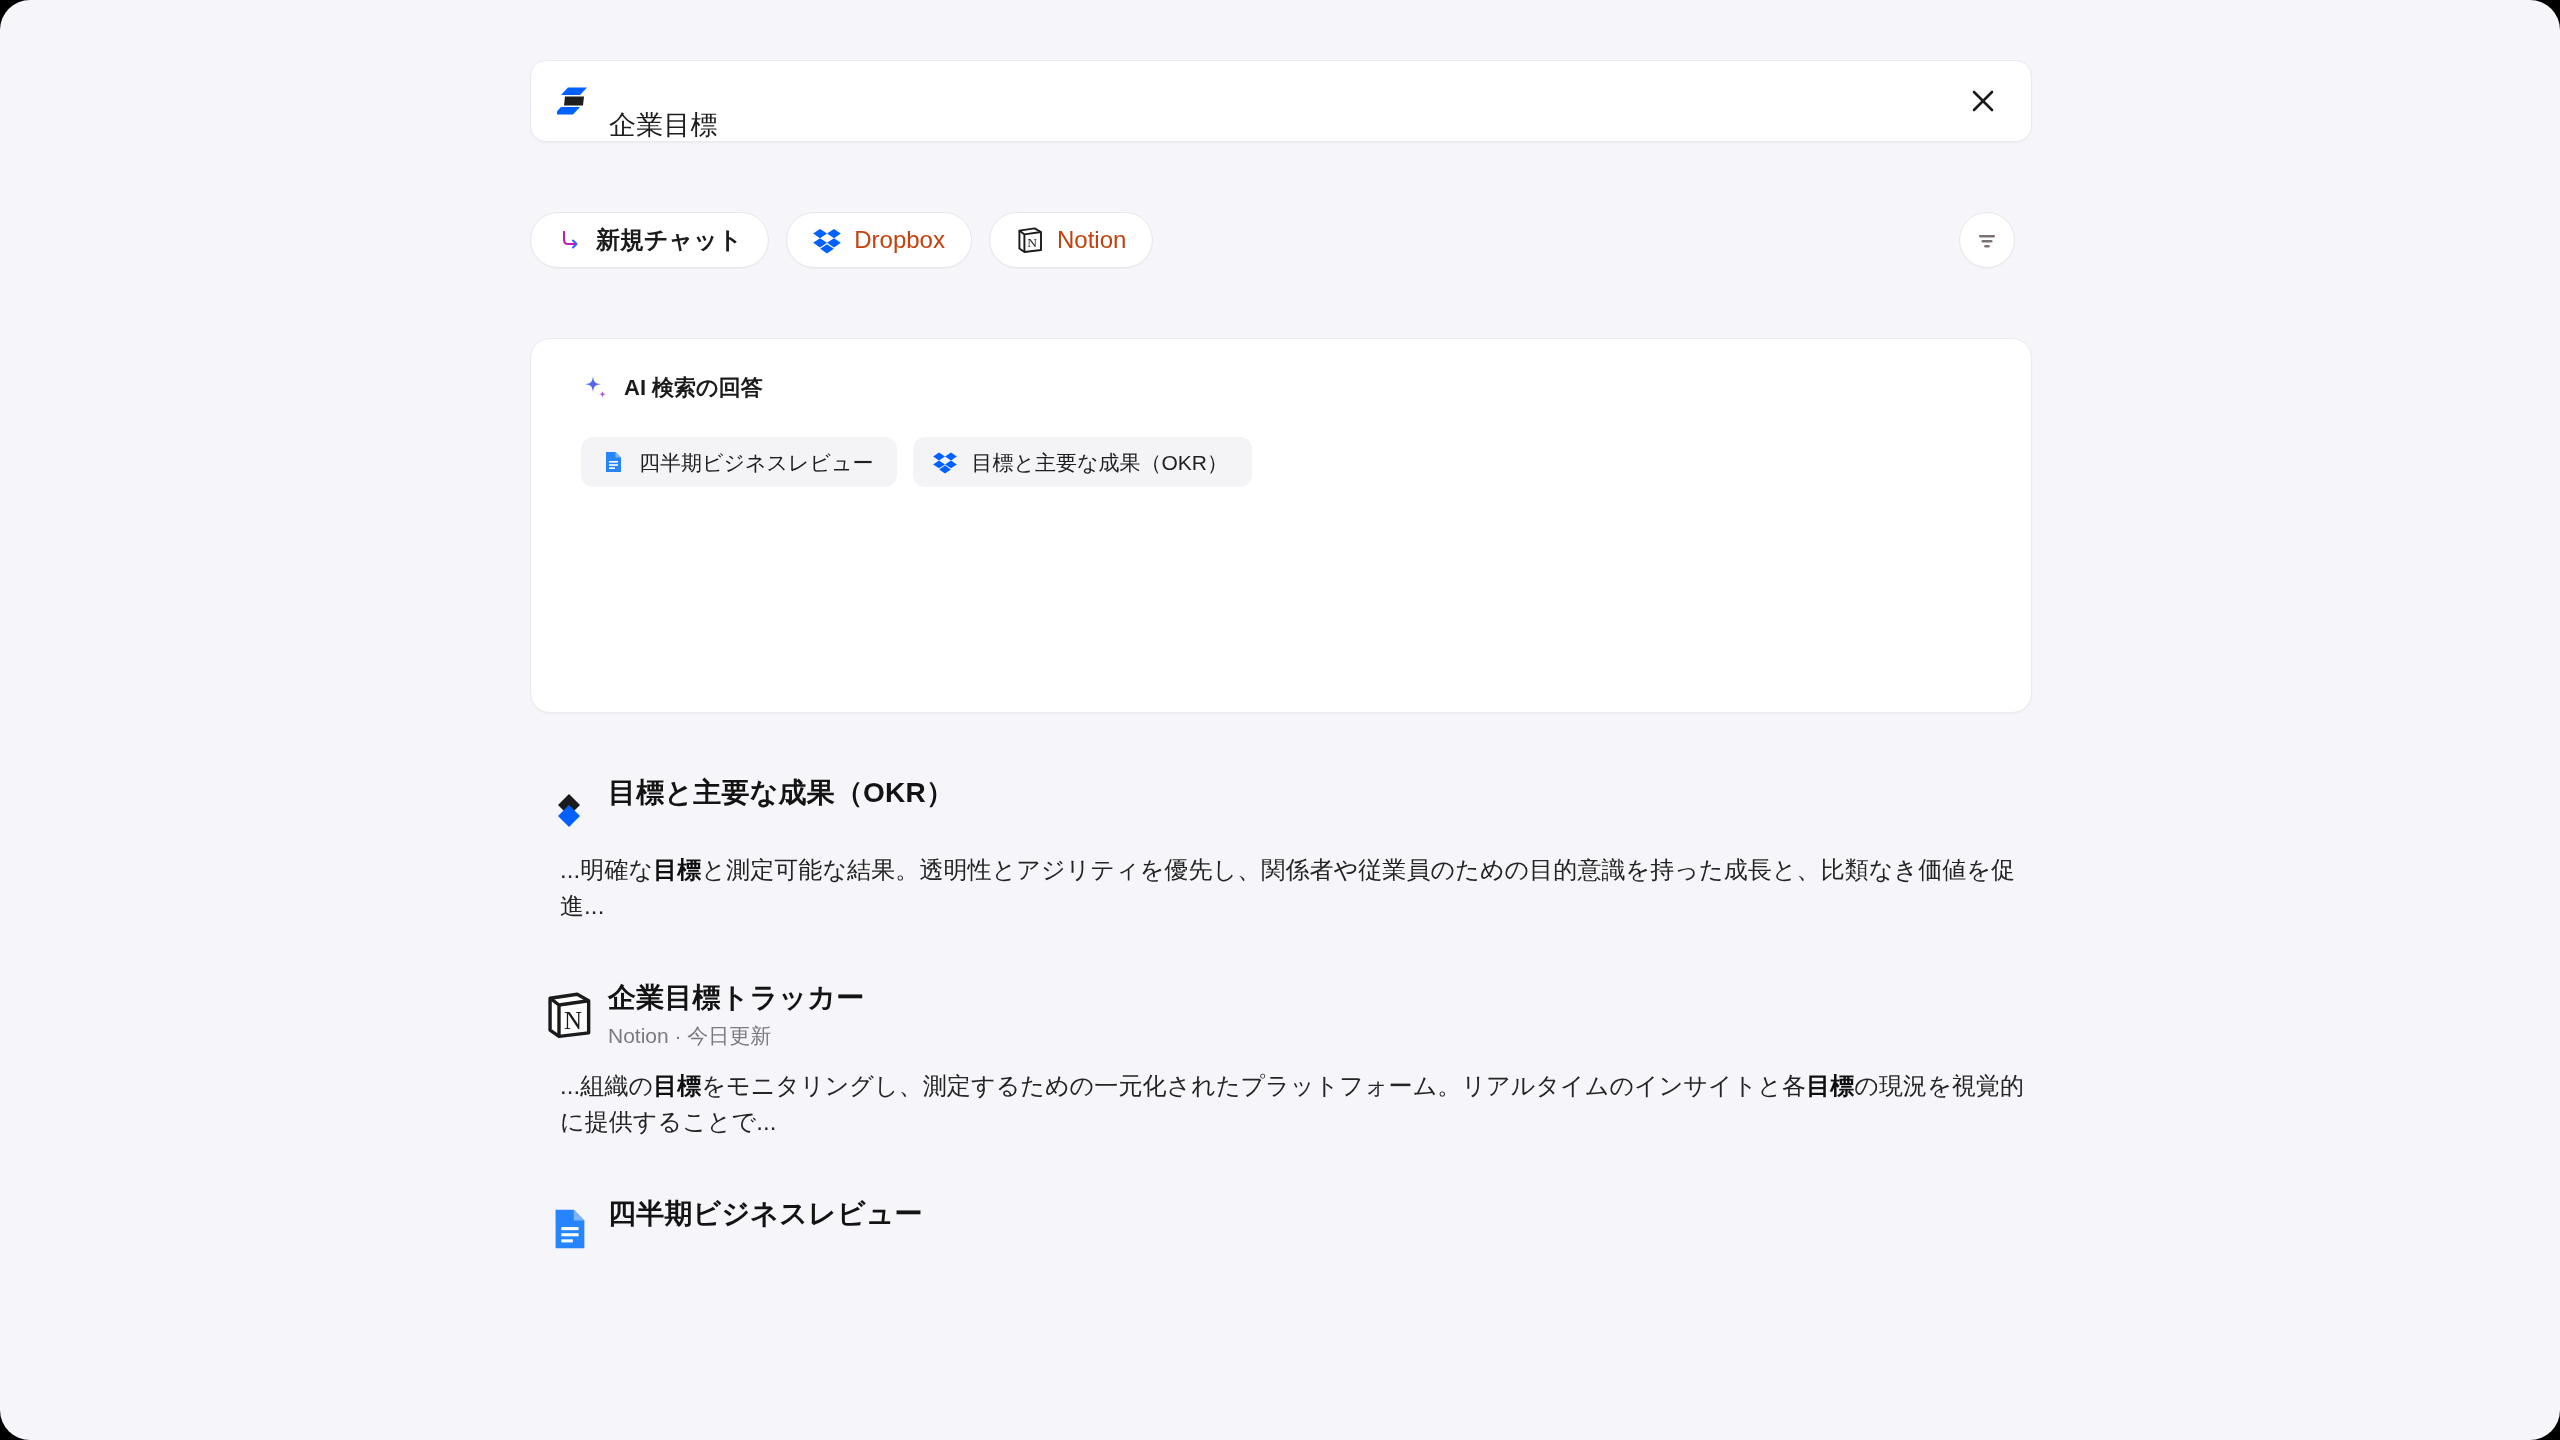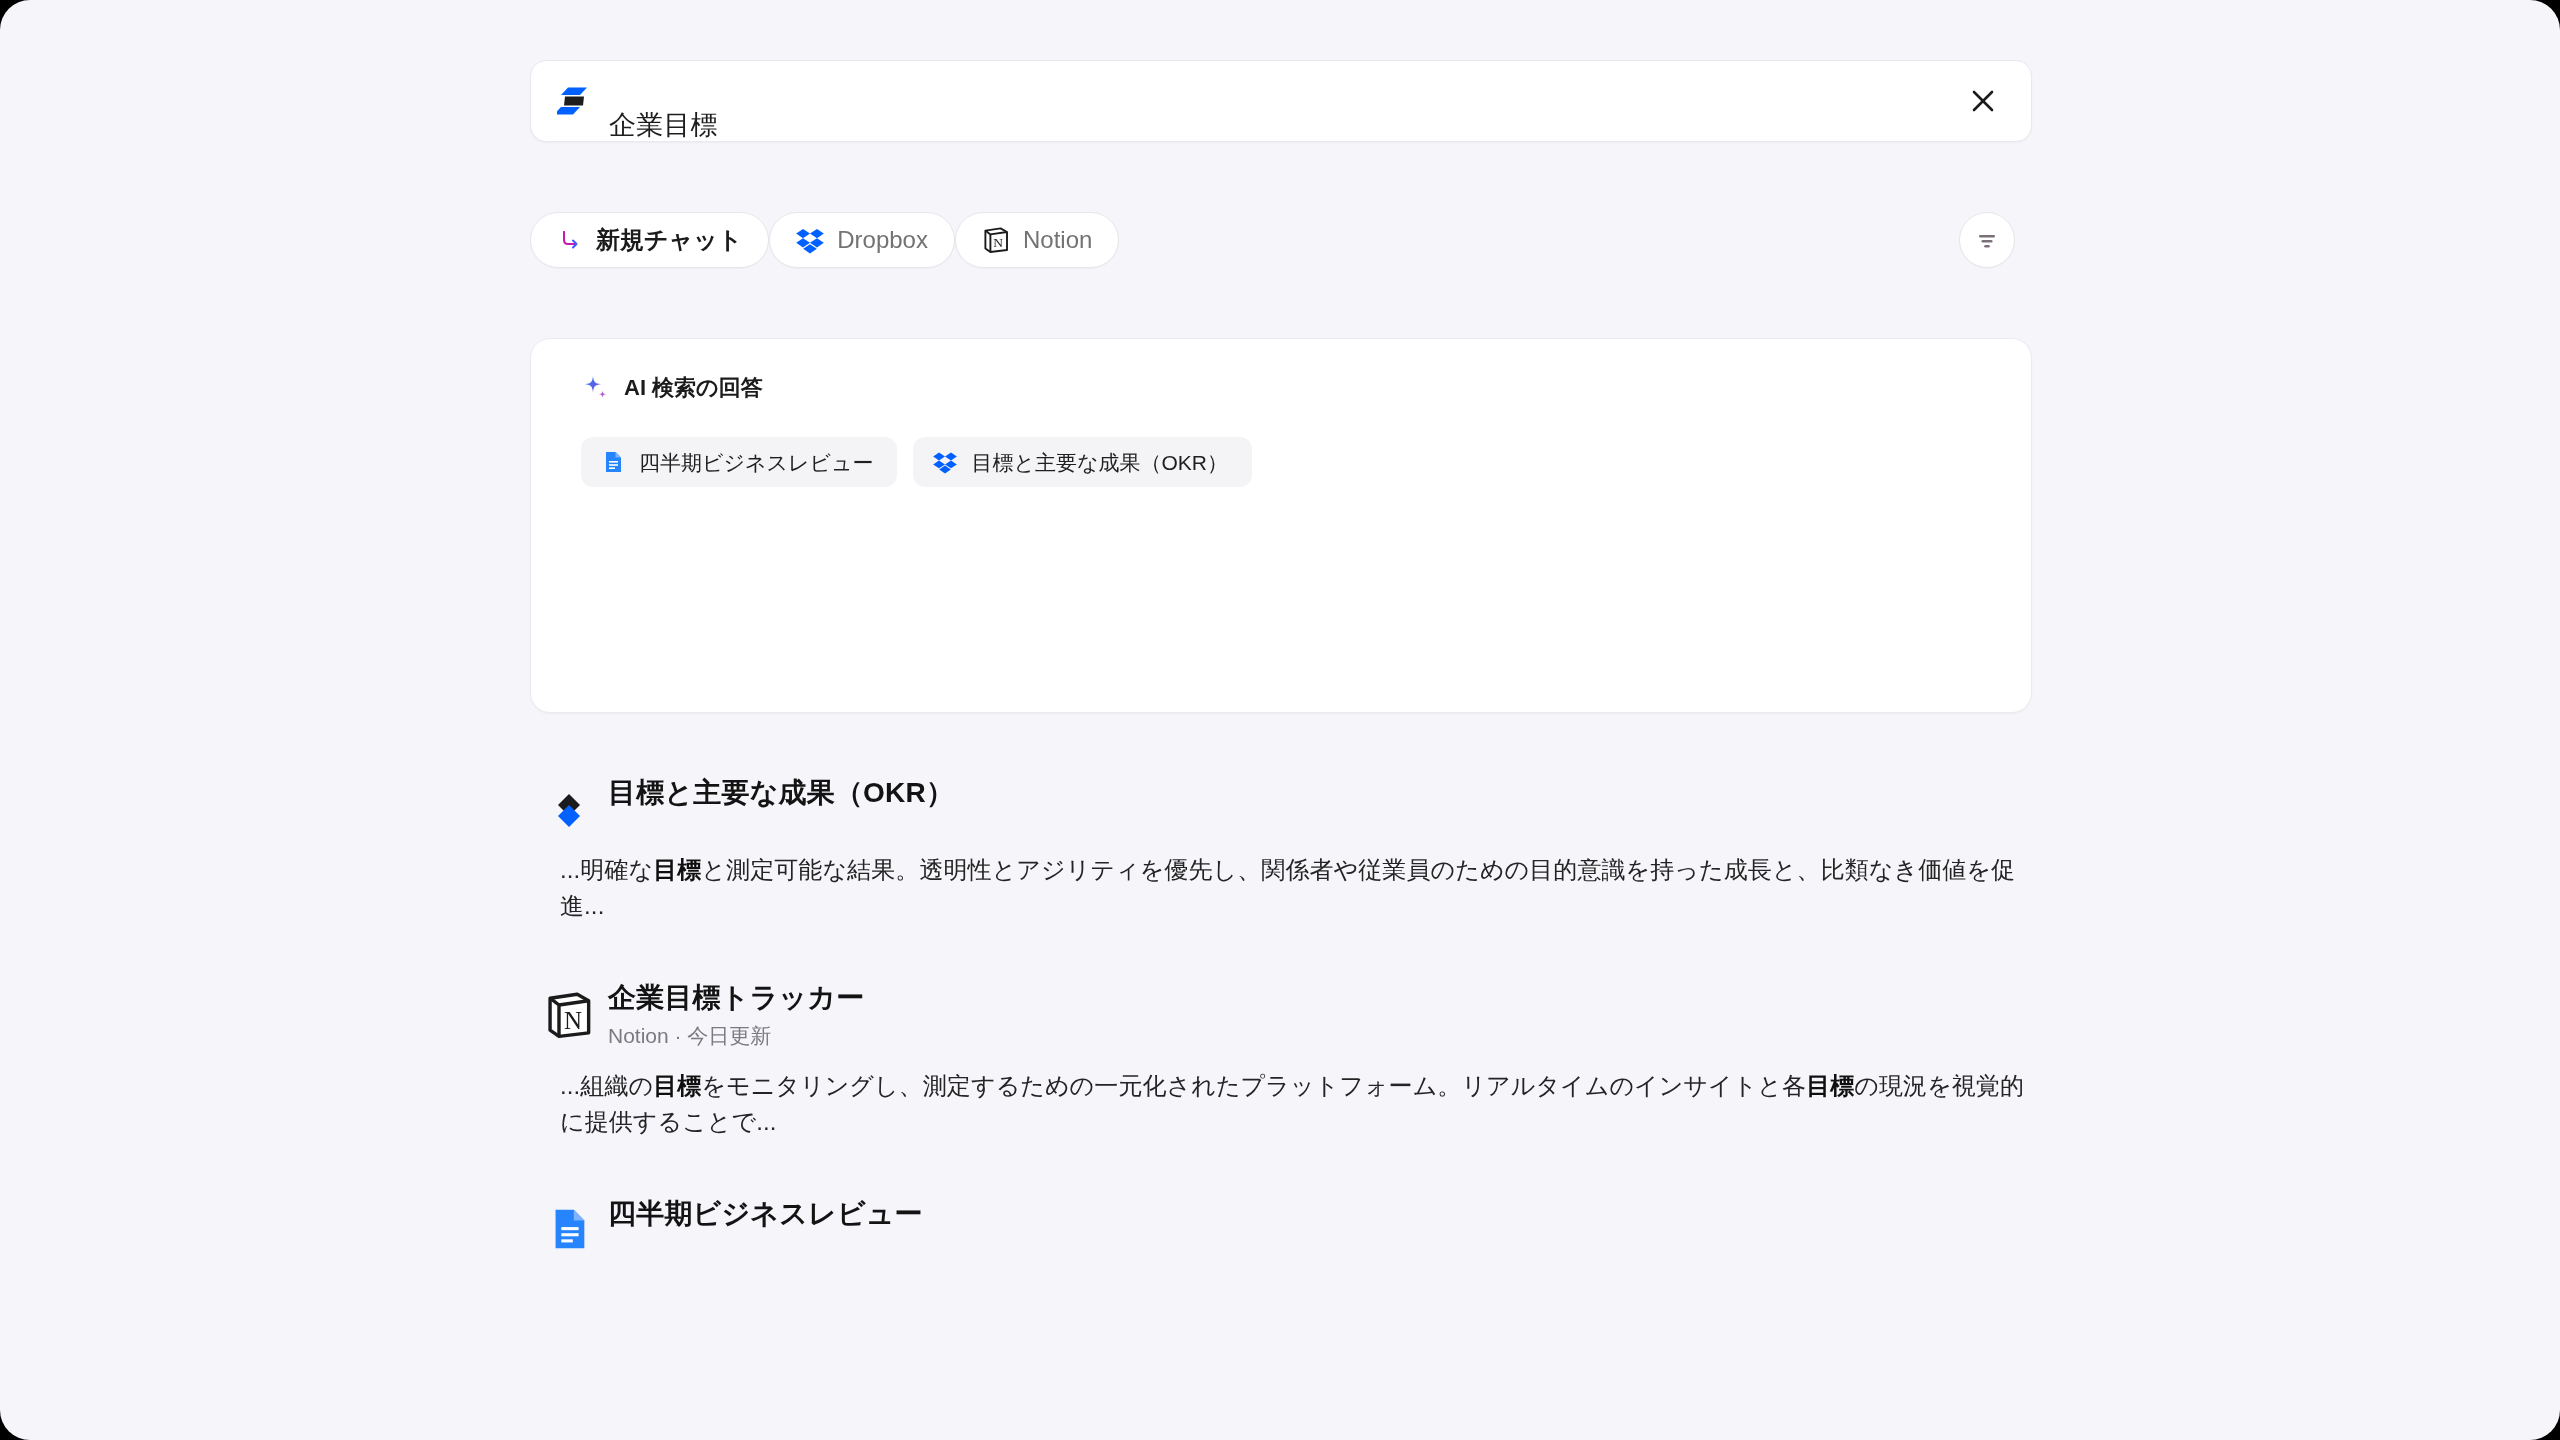--- a/index.html
+++ b/index.html
@@ -61,37 +61,38 @@
 
   
   .chip-row {
     position: absolute;
     left: 530px;
     top: 212px;
     width: 1502px;
     height: 56px;
     display: flex;
     align-items: center;
+    gap: 17px;
   }
   .chip {
     height: 56px;
     background: #ffffff;
     border: 1px solid #e6e6ec;
     border-radius: 28px;
     display: flex;
     align-items: center;
     gap: 13px;
     padding: 0 26px;
     cursor: pointer;
     white-space: nowrap;
     box-shadow: 0 1px 1px rgba(20,20,40,.03);
   }
   .chip-label {
     font-size: 24px;
-    color: #737373;
+    color: #c2410c;
     line-height: 1;
   }
   .chip.primary .chip-label {
     color: #1b1b1b;
     font-weight: 700;
   }
   .chip-icon { flex: 0 0 auto; display: block; }
 
   .filter-btn {
     position: absolute;

